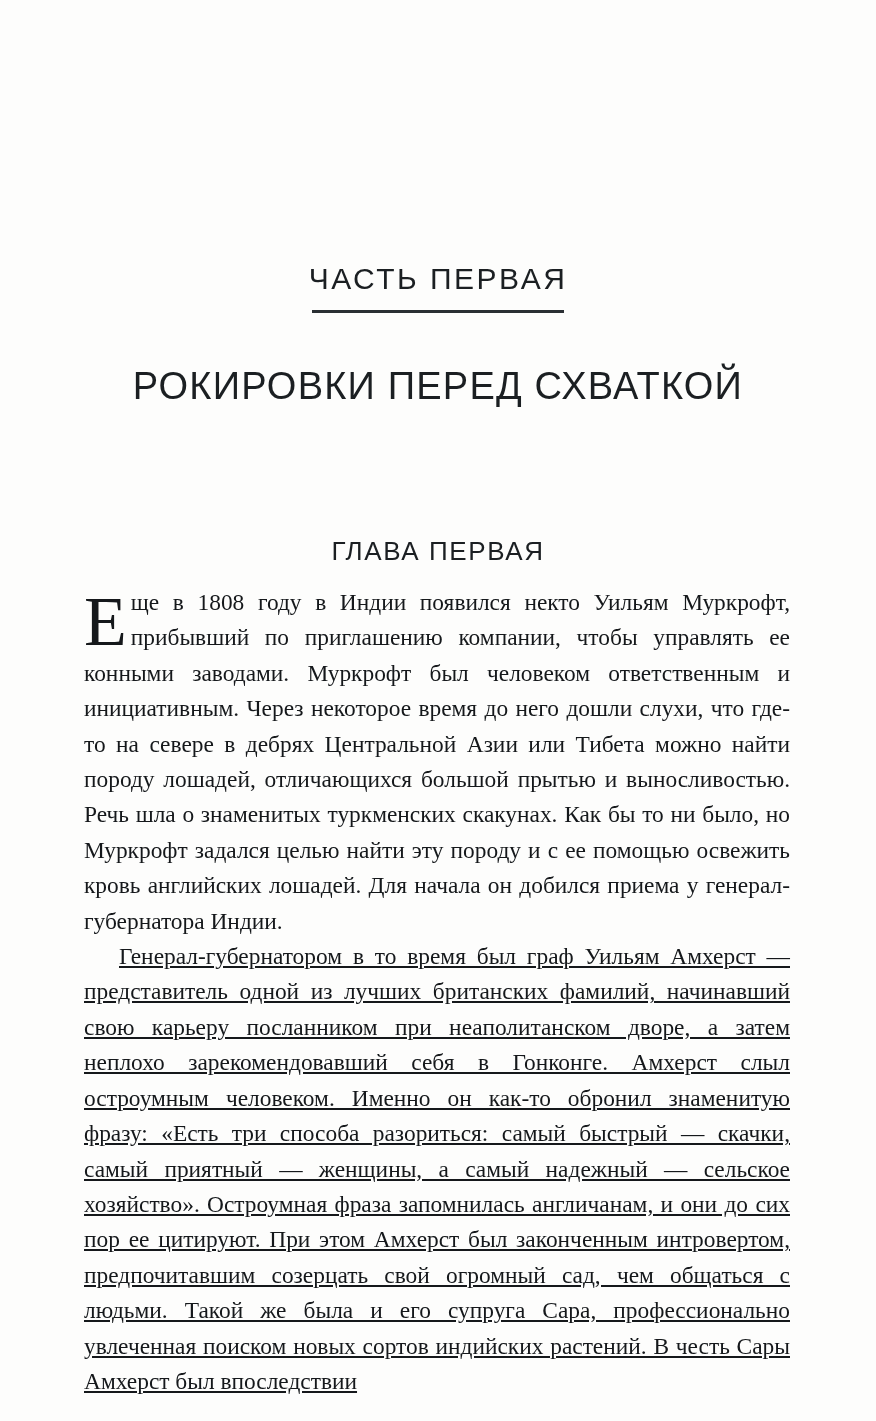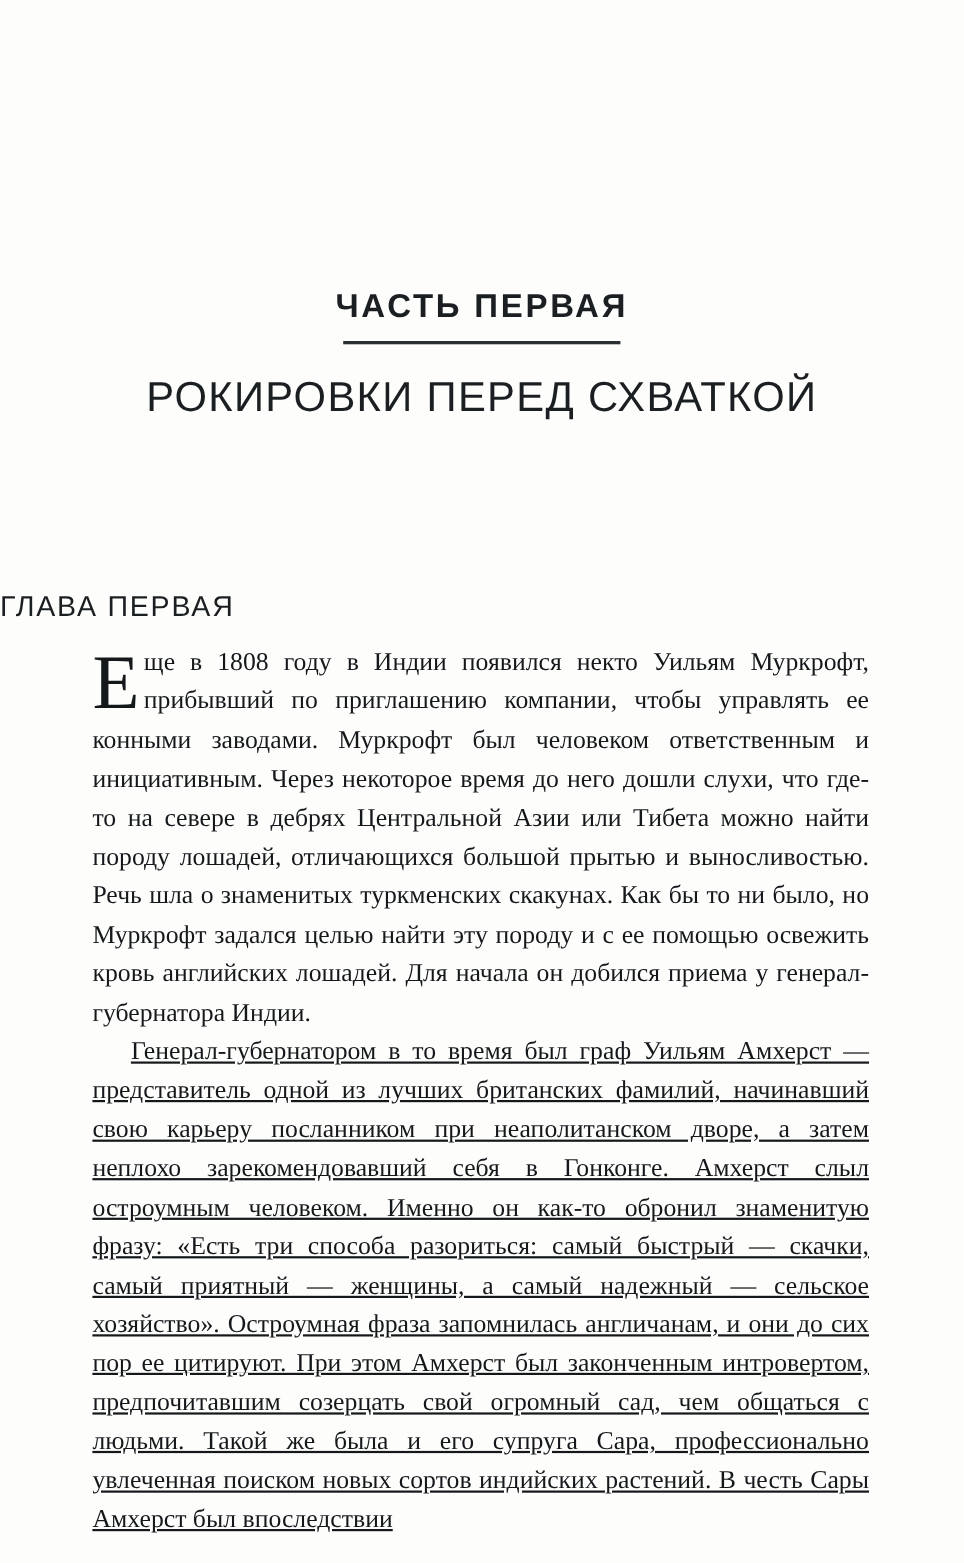--- a/index.html
+++ b/index.html
@@ -28,43 +28,44 @@
     left: 0;
     top: 262px;
     width: 876px;
     text-align: center;
   }
   .part-label {
     font-family: "Liberation Sans", sans-serif;
     font-size: 30px;
     letter-spacing: 2.5px;
     color: #1b1f22;
-    font-weight: 700;
+    font-weight: 400;
     line-height: 1.15;
   }
   .part-rule {
     width: 252px;
     height: 3px;
     background: #2a2f33;
     margin: 13px auto 0 auto;
   }
   .part-title {
-    margin-top: 28px;
+    margin-top: 52px;
     font-family: "Liberation Sans", sans-serif;
     font-size: 38px;
     letter-spacing: 1.2px;
     color: #1b1f22;
     font-weight: 400;
     line-height: 1.15;
   }
   .chapter-block {
     position: absolute;
     left: 0;
     top: 536px;
     width: 876px;
+    text-align: center;
   }
   .chapter-label {
     font-family: "Liberation Sans", sans-serif;
     font-size: 26px;
     letter-spacing: 1.6px;
     color: #1b1f22;
     font-weight: 400;
   }
   .body-block {
     position: absolute;

